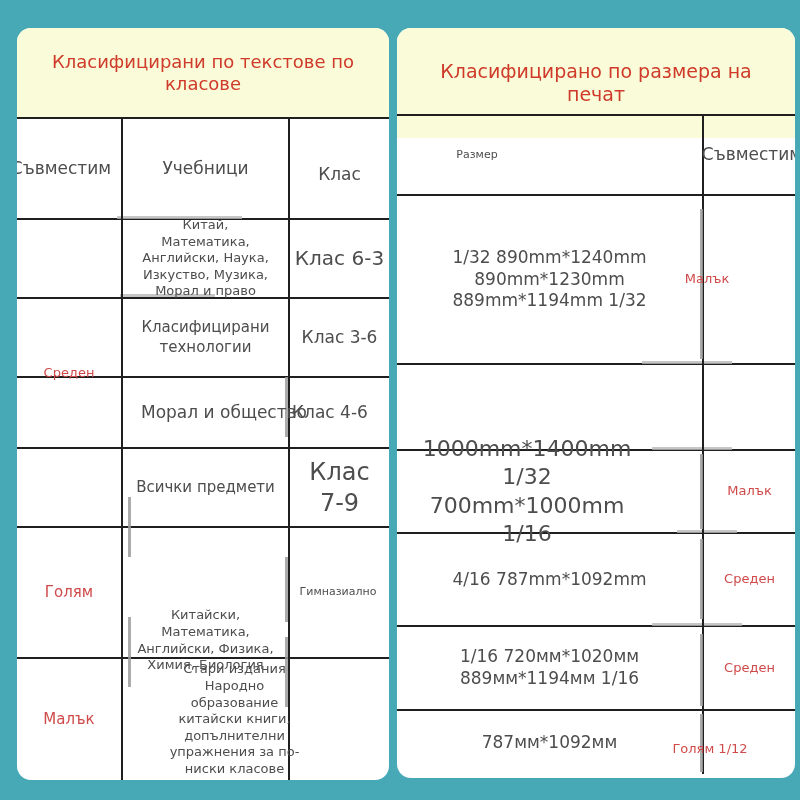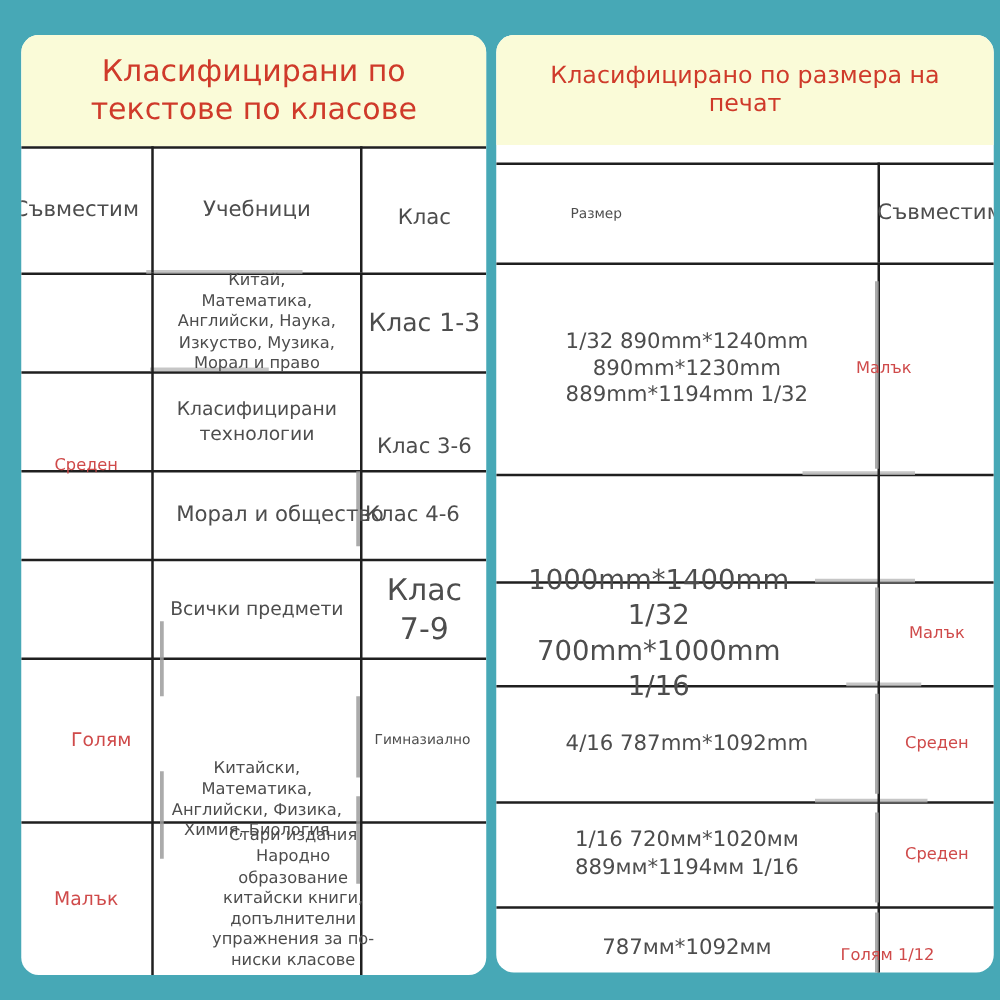--- a/index.html
+++ b/index.html
@@ -48,25 +48,25 @@
     text-align: center;
     box-sizing: border-box;
     display: flex;
     align-items: center;
     justify-content: center;
     line-height: 1.22;
     font-weight: 400;
   }
   .card-left .card-title {
     height: 89px;
-    font-size: 24px;
+    font-size: 18px;
     padding: 0 18px;
   }
   .card-right .card-title {
-    height: 88px;
+    height: 110px;
     font-size: 19px;
     padding: 12px 18px;
   }
 
   
   .tbl {
     position: relative;
     box-sizing: border-box;
   }
   .cell {
@@ -146,47 +146,47 @@
       <div class="vline soft" style="left:111px; top:500px; height:70px;"></div>
       <div class="vline soft" style="left:268px; top:440px; height:65px;"></div>
       <div class="vline soft" style="left:268px; top:520px; height:70px;"></div>
       <div class="vline soft" style="left:268px; top:260px; height:60px;"></div>
 
       <div class="cell t-lg" style="left:-16px; top:2px; width:120px; height:99px;">Съвместим</div>
       <div class="cell t-lg" style="left:106px; top:2px; width:165px; height:99px;">Учебници</div>
       <div class="cell t-lg" style="left:273px; top:2px; width:99px; height:111px;">Клас</div>
 
       <div class="cell t-sm compat" style="left:0px; top:103px; width:104px; height:306px;">Среден</div>
-      <div class="cell t-md compat" style="left:12px; top:411px; width:104px; height:129px;">Голям</div>
+      <div class="cell t-md compat" style="left:0px; top:411px; width:104px; height:129px;">Голям</div>
       <div class="cell t-md compat" style="left:0px; top:542px; width:104px; height:121px;">Малък</div>
 
       <div class="cell t-sm" style="left:106px; top:103px; width:165px; height:77px; padding:0 16px;">Китай, Математика, Английски, Наука, Изкуство, Музика, Морал и право</div>
-      <div class="cell t-xl" style="left:273px; top:103px; width:99px; height:77px;">Клас 1-3</div>
+      <div class="cell t-xl" style="left:273px; top:103px; width:99px; height:77px;">Клас 6-3</div>
 
       <div class="cell t-md" style="left:106px; top:182px; width:165px; height:77px; padding:0 6px;">Класифицирани технологии</div>
-      <div class="cell t-lg" style="left:273px; top:182px; width:99px; height:77px;margin-top:20px;">Клас 3-6</div>
+      <div class="cell t-lg" style="left:273px; top:182px; width:99px; height:77px;">Клас 3-6</div>
 
       <div class="cell t-lg" style="left:106px; top:261px; width:165px; height:69px; white-space:nowrap; justify-content:flex-start; padding-left:18px;">Морал и общество</div>
       <div class="cell t-lg" style="left:273px; top:261px; width:99px; height:69px; white-space:nowrap; justify-content:flex-start; padding-left:2px;">Клас 4-6</div>
 
       <div class="cell t-md" style="left:106px; top:332px; width:165px; height:77px; padding:0 6px;">Всички предмети</div>
       <div class="cell t-xxl" style="left:273px; top:332px; width:99px; height:77px; padding:0 6px;">Клас 7-9</div>
 
       <div class="cell t-sm" style="left:106px; top:411px; width:165px; height:129px; padding:0 6px;margin-top:48px;">Китайски, Математика, Английски, Физика, Химия, Биология</div>
       <div class="cell t-tiny" style="left:266px; top:411px; width:110px; height:129px; white-space:nowrap;">Гимназиално</div>
 
       <div class="cell t-sm" style="left:106px; top:542px; width:165px; height:121px; padding:0 8px;margin-left:29px;">Стари издания Народно образование китайски книги, допълнителни упражнения за по-ниски класове</div>
     </div>
   </div>
 
   <div class="card card-right">
 
     <div class="card-title">Класифицирано по размера на печат</div>
 
-    <div class="tbl" style="position:absolute; left:0; top:102px; width:398px; height:660px;padding-left:44px;">
+    <div class="tbl" style="position:absolute; left:0; top:86px; width:398px; height:660px;padding-left:44px;">
 
       <div class="hline" style="top:0px;   width:398px;"></div>
       <div class="hline" style="top:80px;  width:398px;"></div>
       <div class="hline" style="top:249px; width:398px;"></div>
       <div class="hline" style="top:335px; width:398px;"></div>
       <div class="hline" style="top:418px; width:398px;"></div>
       <div class="hline" style="top:511px; width:398px;"></div>
       <div class="hline" style="top:595px; width:398px;"></div>
 
       <div class="hline soft" style="top:247px; left:245px; width:90px;"></div>

